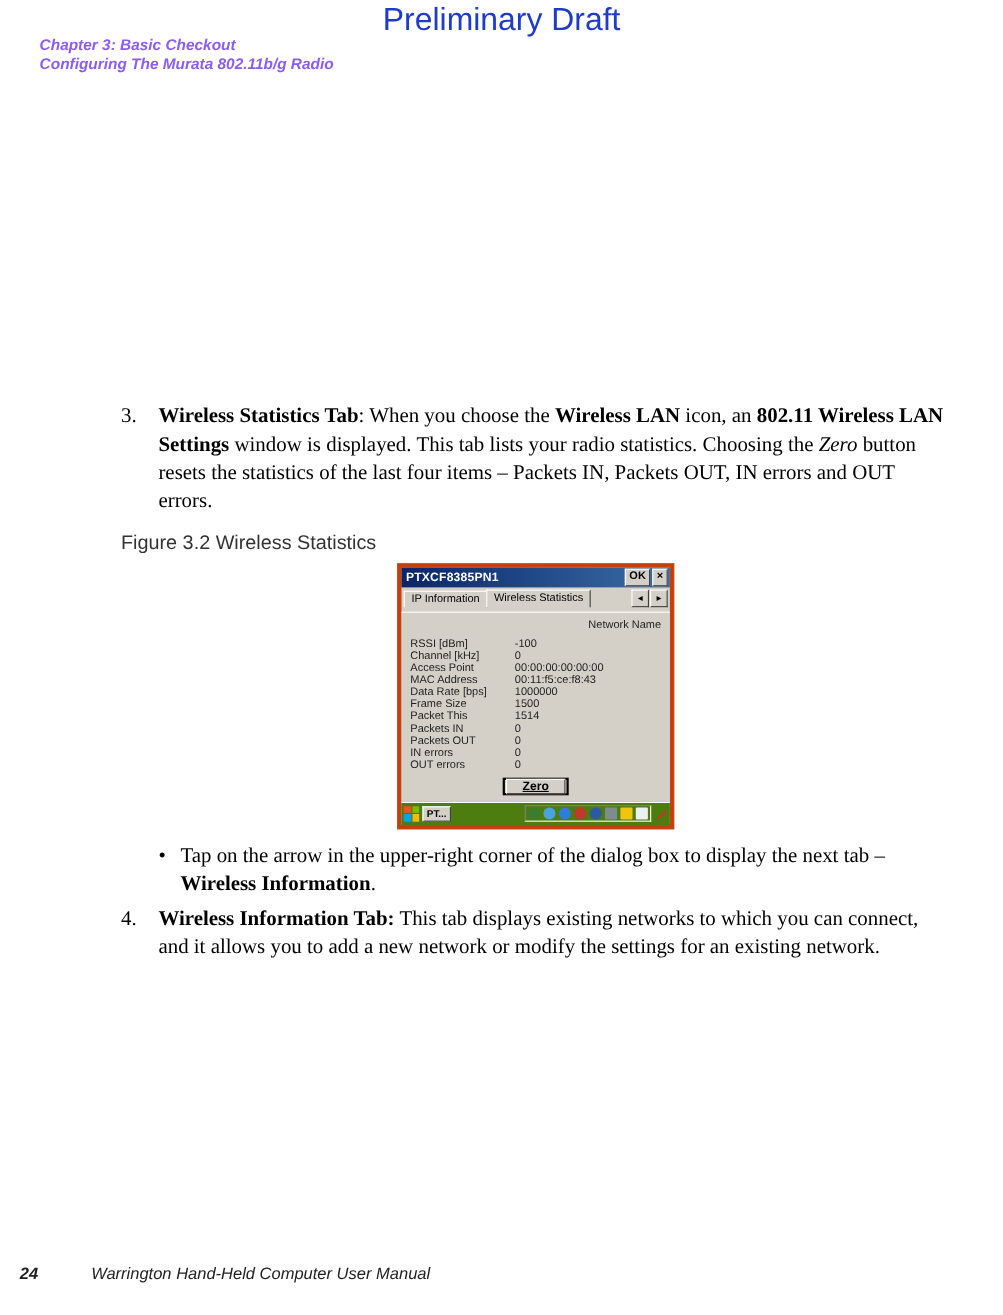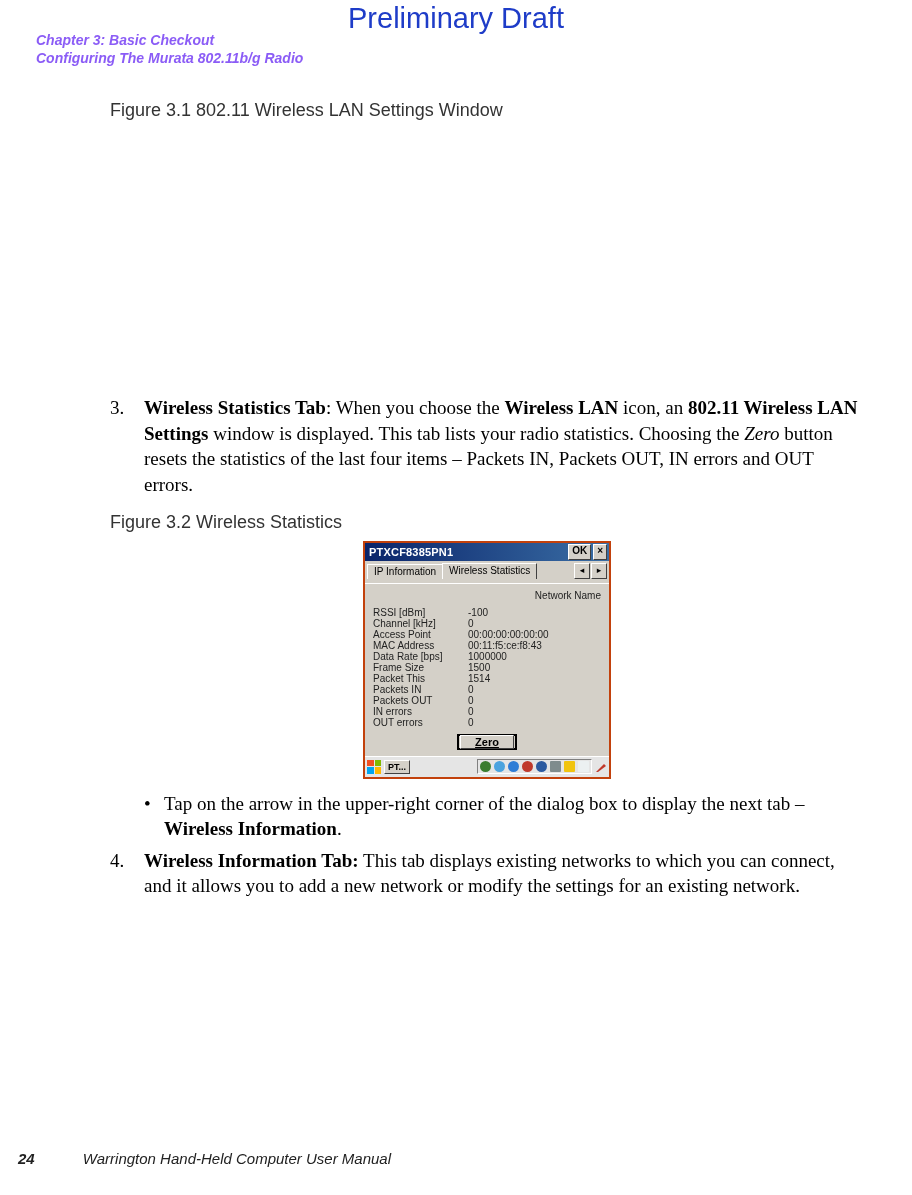--- a/index.html
+++ b/index.html
@@ -80,21 +80,21 @@
   .shot-wrap {
     display: flex;
     justify-content: center;
     margin: 4px 0 12px 0;
   }
   .shot {
     width: 244px;
     font-family: Tahoma, Arial, sans-serif;
     font-size: 11px;
     color: #000;
-    border: 2px solid #c2410c;
+    border: 4px solid #c2410c;
     background: #d4d0c8;
   }
   .titlebar {
     height: 18px;
     background: linear-gradient(to right, #0a246a, #3a6ea5);
     color: #fff;
     display: flex;
     align-items: center;
     font-weight: bold;
     padding: 0 2px;
@@ -206,21 +206,21 @@
     background: #d4d0c8;
     font-weight: bold;
     font-size: 11px;
     padding: 0 14px;
     text-decoration: underline;
     text-decoration-style: solid;
   }
   .taskbar {
     height: 20px;
     border-top: 1px solid #fff;
-    background: #e5e5e5;
+    background: #4d7c0f;
     display: flex;
     align-items: center;
     padding: 0 2px;
     gap: 3px;
   }
   .start-flag {
     width: 14px;
     height: 14px;
     display: grid;
     grid-template-columns: 1fr 1fr;
@@ -283,21 +283,20 @@
 
 <div class="watermark">Preliminary Draft</div>
 
 <div class="header">
   <div>Chapter 3: Basic Checkout</div>
   <div>Configuring The Murata 802.11b/g Radio</div>
 </div>
 
 <div class="content">
 
-  <div class="figcap">Figure 3.1  802.11 Wireless LAN Settings Window</div>
   <div class="fig-placeholder"></div>
 
   <div class="body-text">
     <div class="step-row">
       <div class="step-num">3.</div>
       <div class="step-body">
         <b>Wireless Statistics Tab</b><span>: When you choose the </span><b>Wireless LAN</b><span> icon, an </span><b>802.11 Wireless LAN Settings</b><span> window is displayed. This tab lists your radio statistics. Choosing the </span><i>Zero</i><span> button resets the statistics of the last four items – Packets IN, Packets OUT, IN errors and OUT errors.</span>
       </div>
     </div>
   </div>

